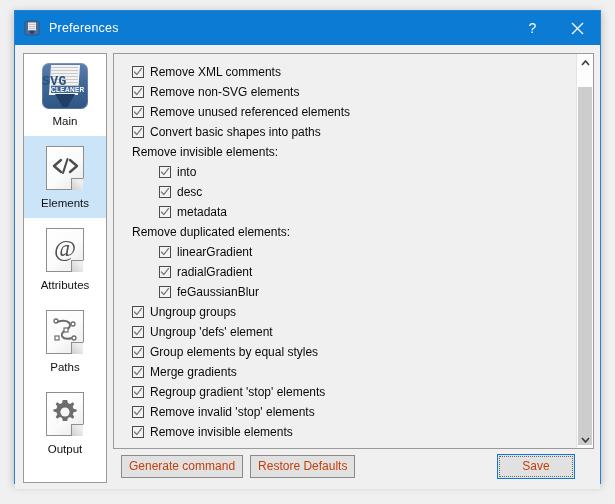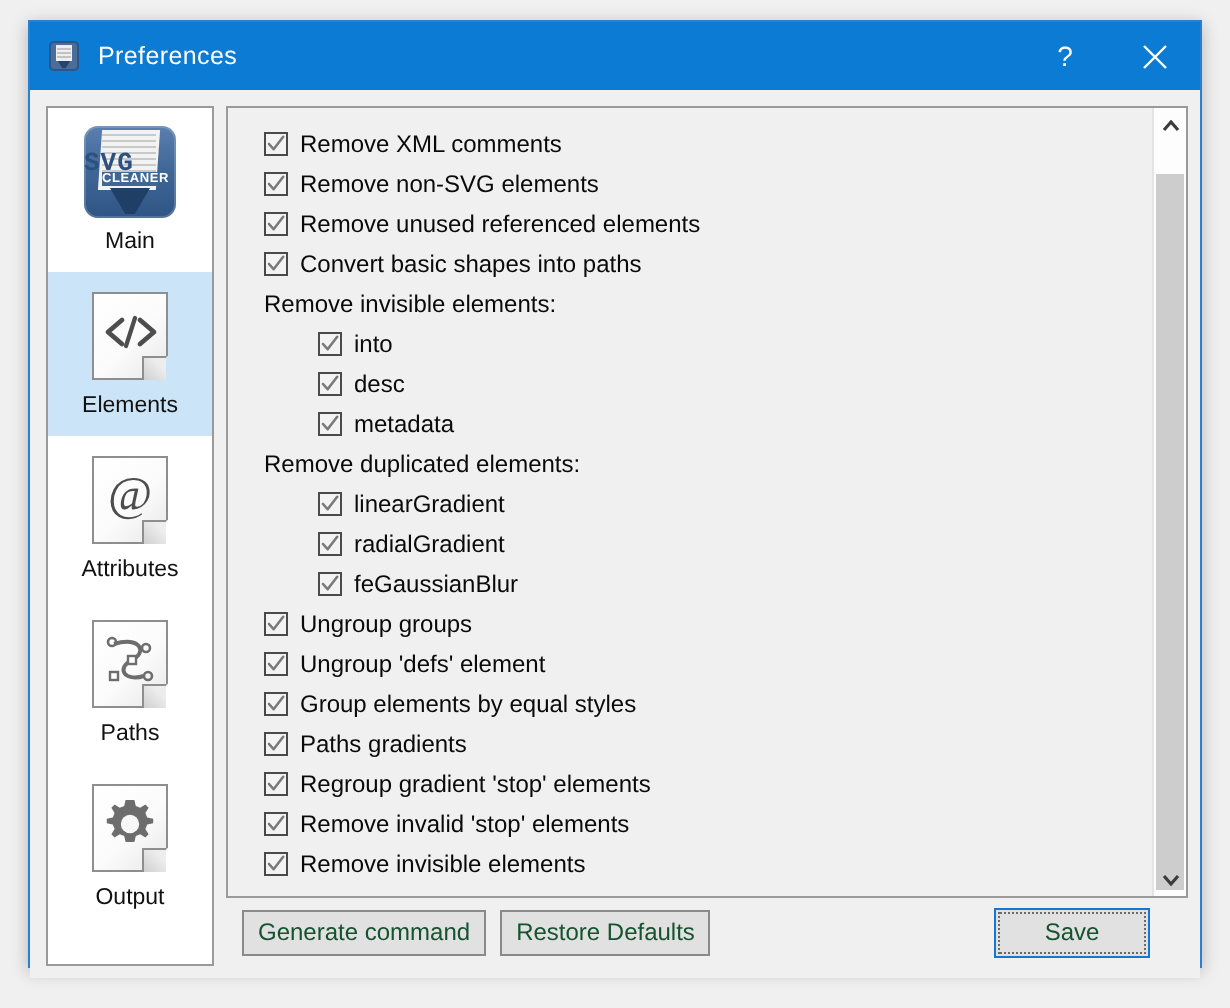--- a/index.html
+++ b/index.html
@@ -249,21 +249,21 @@
     bottom: 6px;
     height: 34px;
     display: flex;
     align-items: center;
   }
   .btn {
     background: #e1e1e1;
     border: 1px solid #8a8a8a;
     box-sizing: border-box;
     font-size: 12px;
-    color: #14532d;
+    color: #c2410c;
     height: 23px;
     padding: 0 7px;
     display: flex;
     align-items: center;
     justify-content: center;
     font-family: "Liberation Sans", sans-serif;
   }
   #footer-left { display: flex; gap: 7px; margin-left: 98px; }
   #footer-right { margin-left: auto; margin-right: 19px; }
   #save-button {
@@ -512,21 +512,21 @@
               </svg>
             </span>
             <span class="opt-label">Group elements by equal styles</span>
           </div>
           <div class="opt-row">
             <span class="cbx">
               <svg width="10" height="10" viewBox="0 0 10 10">
                 <polyline points="1.5,5 3.8,7.6 8.6,1.4" fill="none" stroke="#7a7a7a" stroke-width="1.3" stroke-linecap="round" stroke-linejoin="round"></polyline>
               </svg>
             </span>
-            <span class="opt-label">Paths gradients</span>
+            <span class="opt-label">Merge gradients</span>
           </div>
           <div class="opt-row">
             <span class="cbx">
               <svg width="10" height="10" viewBox="0 0 10 10">
                 <polyline points="1.5,5 3.8,7.6 8.6,1.4" fill="none" stroke="#7a7a7a" stroke-width="1.3" stroke-linecap="round" stroke-linejoin="round"></polyline>
               </svg>
             </span>
             <span class="opt-label">Regroup gradient 'stop' elements</span>
           </div>
           <div class="opt-row">

